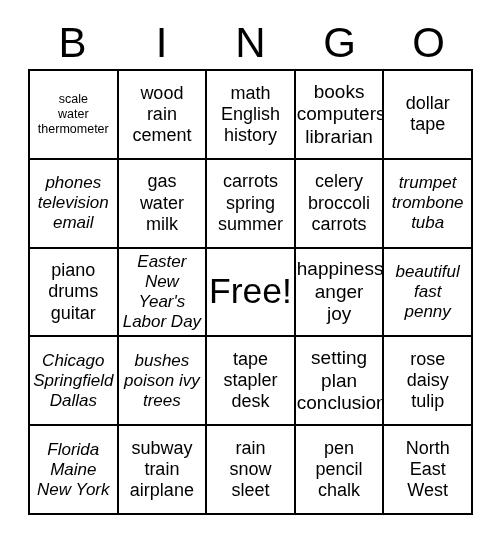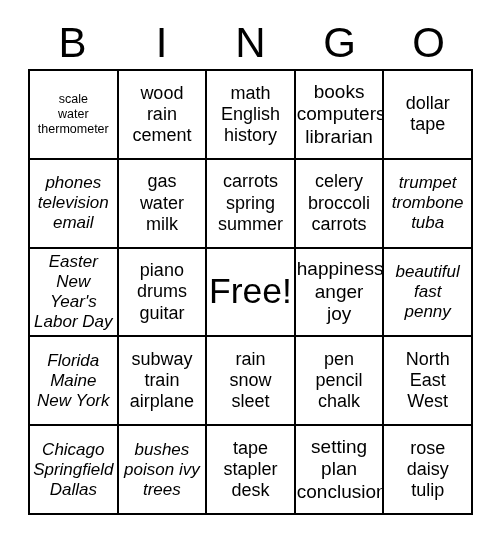--- a/index.html
+++ b/index.html
@@ -154,74 +154,47 @@
           <span class="cell-line">broccoli</span>
           <span class="cell-line">carrots</span>
         </div>
         <div class="bingo-cell fs-m">
           <span class="cell-line">trumpet</span>
           <span class="cell-line">trombone</span>
           <span class="cell-line">tuba</span>
         </div>
       </div>
       <div class="bingo-row">
+        <div class="bingo-cell fs-l">
+          <span class="cell-line">piano</span>
+          <span class="cell-line">drums</span>
+          <span class="cell-line">guitar</span>
+        </div>
         <div class="bingo-cell fs-m">
           <span class="cell-line">Easter</span>
           <span class="cell-line">New</span>
           <span class="cell-line">Year's</span>
           <span class="cell-line">Labor Day</span>
         </div>
-        <div class="bingo-cell fs-l">
-          <span class="cell-line">piano</span>
-          <span class="cell-line">drums</span>
-          <span class="cell-line">guitar</span>
-        </div>
         <div class="bingo-cell free-cell">
           <span class="cell-line" style="font-size: 35.5px;">Free!</span>
         </div>
         <div class="bingo-cell fs-s">
           <span class="cell-line">happiness</span>
           <span class="cell-line">anger</span>
           <span class="cell-line">joy</span>
         </div>
         <div class="bingo-cell fs-m">
           <span class="cell-line">beautiful</span>
           <span class="cell-line">fast</span>
           <span class="cell-line">penny</span>
         </div>
       </div>
       <div class="bingo-row">
         <div class="bingo-cell fs-m">
-          <span class="cell-line">Florida</span>
-          <span class="cell-line">Maine</span>
-          <span class="cell-line">New York</span>
-        </div>
-        <div class="bingo-cell fs-l">
-          <span class="cell-line">subway</span>
-          <span class="cell-line">train</span>
-          <span class="cell-line">airplane</span>
-        </div>
-        <div class="bingo-cell fs-l">
-          <span class="cell-line">rain</span>
-          <span class="cell-line">snow</span>
-          <span class="cell-line">sleet</span>
-        </div>
-        <div class="bingo-cell fs-l">
-          <span class="cell-line">pen</span>
-          <span class="cell-line">pencil</span>
-          <span class="cell-line">chalk</span>
-        </div>
-        <div class="bingo-cell fs-l">
-          <span class="cell-line">North</span>
-          <span class="cell-line">East</span>
-          <span class="cell-line">West</span>
-        </div>
-      </div>
-      <div class="bingo-row">
-        <div class="bingo-cell fs-m">
           <span class="cell-line">Chicago</span>
           <span class="cell-line">Springfield</span>
           <span class="cell-line">Dallas</span>
         </div>
         <div class="bingo-cell fs-m">
           <span class="cell-line">bushes</span>
           <span class="cell-line">poison ivy</span>
           <span class="cell-line">trees</span>
         </div>
         <div class="bingo-cell fs-l">
@@ -233,15 +206,42 @@
           <span class="cell-line">setting</span>
           <span class="cell-line">plan</span>
           <span class="cell-line">conclusion</span>
         </div>
         <div class="bingo-cell fs-l">
           <span class="cell-line">rose</span>
           <span class="cell-line">daisy</span>
           <span class="cell-line">tulip</span>
         </div>
       </div>
+      <div class="bingo-row">
+        <div class="bingo-cell fs-m">
+          <span class="cell-line">Florida</span>
+          <span class="cell-line">Maine</span>
+          <span class="cell-line">New York</span>
+        </div>
+        <div class="bingo-cell fs-l">
+          <span class="cell-line">subway</span>
+          <span class="cell-line">train</span>
+          <span class="cell-line">airplane</span>
+        </div>
+        <div class="bingo-cell fs-l">
+          <span class="cell-line">rain</span>
+          <span class="cell-line">snow</span>
+          <span class="cell-line">sleet</span>
+        </div>
+        <div class="bingo-cell fs-l">
+          <span class="cell-line">pen</span>
+          <span class="cell-line">pencil</span>
+          <span class="cell-line">chalk</span>
+        </div>
+        <div class="bingo-cell fs-l">
+          <span class="cell-line">North</span>
+          <span class="cell-line">East</span>
+          <span class="cell-line">West</span>
+        </div>
+      </div>
     </div>
 
 </div>
 
 </body></html>

